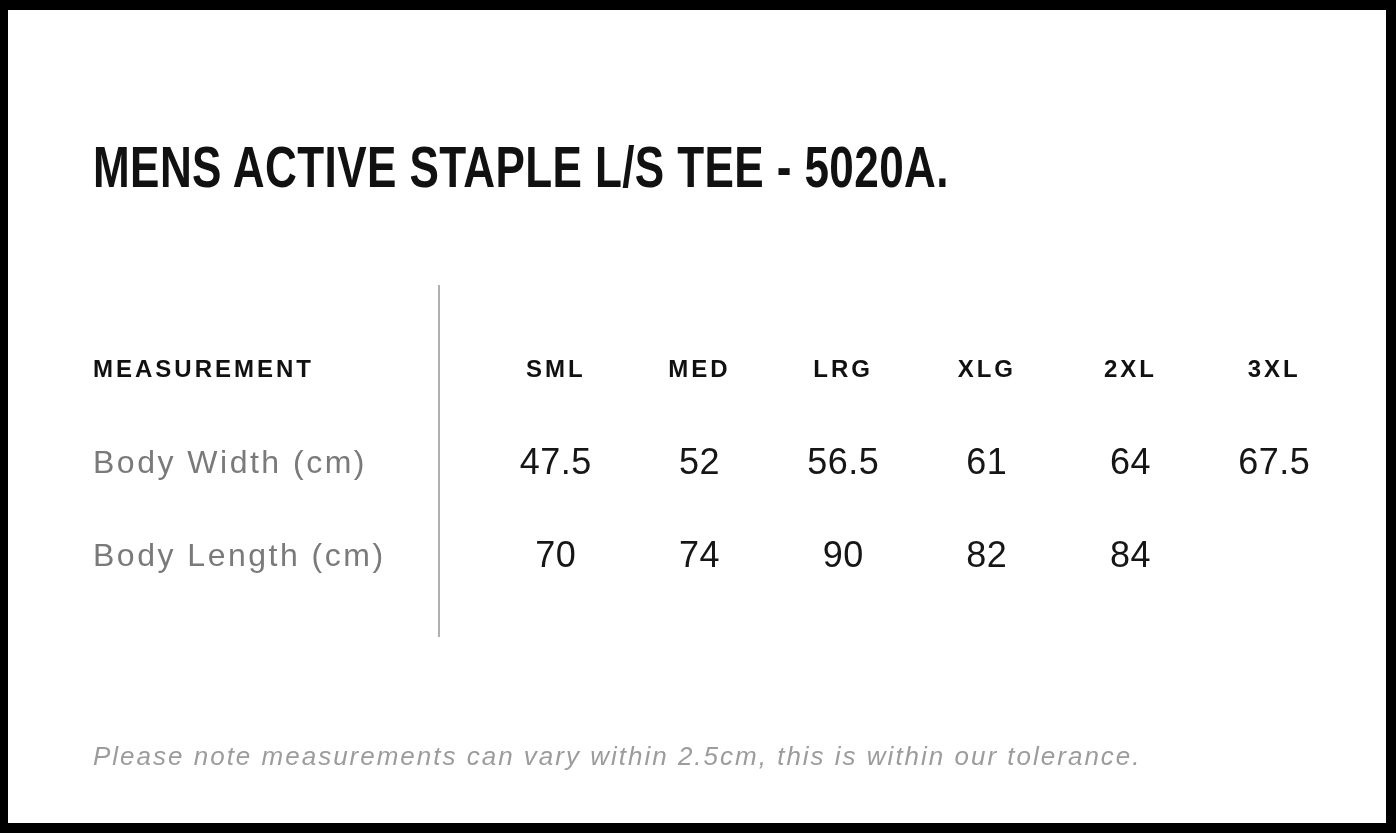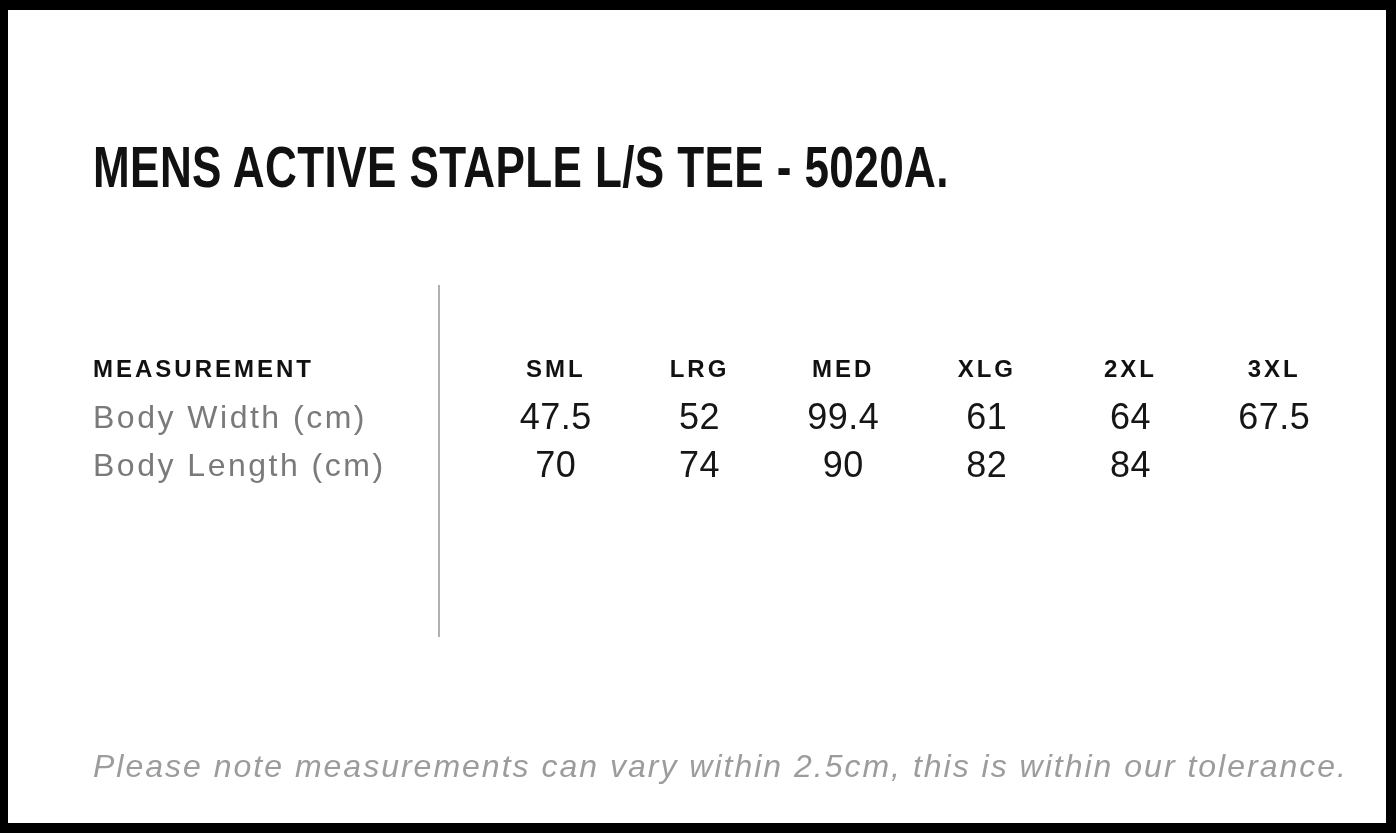--- a/index.html
+++ b/index.html
@@ -48,20 +48,21 @@
   }
 
   .chart-grid {
     position: absolute;
     left: 93px;
     top: 345px;
     width: 1253px;
     display: grid;
     grid-template-columns: 391px repeat(6, 1fr);
     grid-template-rows: 48px 48px 48px;
+    row-gap: 45px;
   }
 
   .cell {
     display: flex;
     align-items: center;
     justify-content: center;
     white-space: nowrap;
   }
   .cell.left { justify-content: flex-start; }
 
@@ -79,51 +80,51 @@
   .val {
     font-size: 36px;
     letter-spacing: 0.5px;
     color: #161616;
   }
 
   .note {
     position: absolute;
     left: 93px;
     top: 714px;
-    font-size: 32px;
+    font-size: 26px;
     line-height: 1.25;
     font-style: italic;
     color: #9c9c9c;
     letter-spacing: 2px;
     white-space: nowrap;
   }
 </style>
 </head>
 <body>
 
 <div class="frame"></div>
 
 <h1 class="title">MENS ACTIVE STAPLE L/S TEE - 5020A.</h1>
 
 <div class="divider"></div>
 
 <div class="chart-grid">
 
   <div class="cell left hdr">MEASUREMENT</div>
   <div class="cell hdr">SML</div>
+  <div class="cell hdr">MED</div>
   <div class="cell hdr">LRG</div>
-  <div class="cell hdr">MED</div>
   <div class="cell hdr">XLG</div>
   <div class="cell hdr">2XL</div>
   <div class="cell hdr">3XL</div>
 
   <div class="cell left lbl">Body Width (cm)</div>
   <div class="cell val">47.5</div>
   <div class="cell val">52</div>
-  <div class="cell val">99.4</div>
+  <div class="cell val">56.5</div>
   <div class="cell val">61</div>
   <div class="cell val">64</div>
   <div class="cell val">67.5</div>
 
   <div class="cell left lbl">Body Length (cm)</div>
   <div class="cell val">70</div>
   <div class="cell val">74</div>
   <div class="cell val">90</div>
   <div class="cell val">82</div>
   <div class="cell val">84</div>

